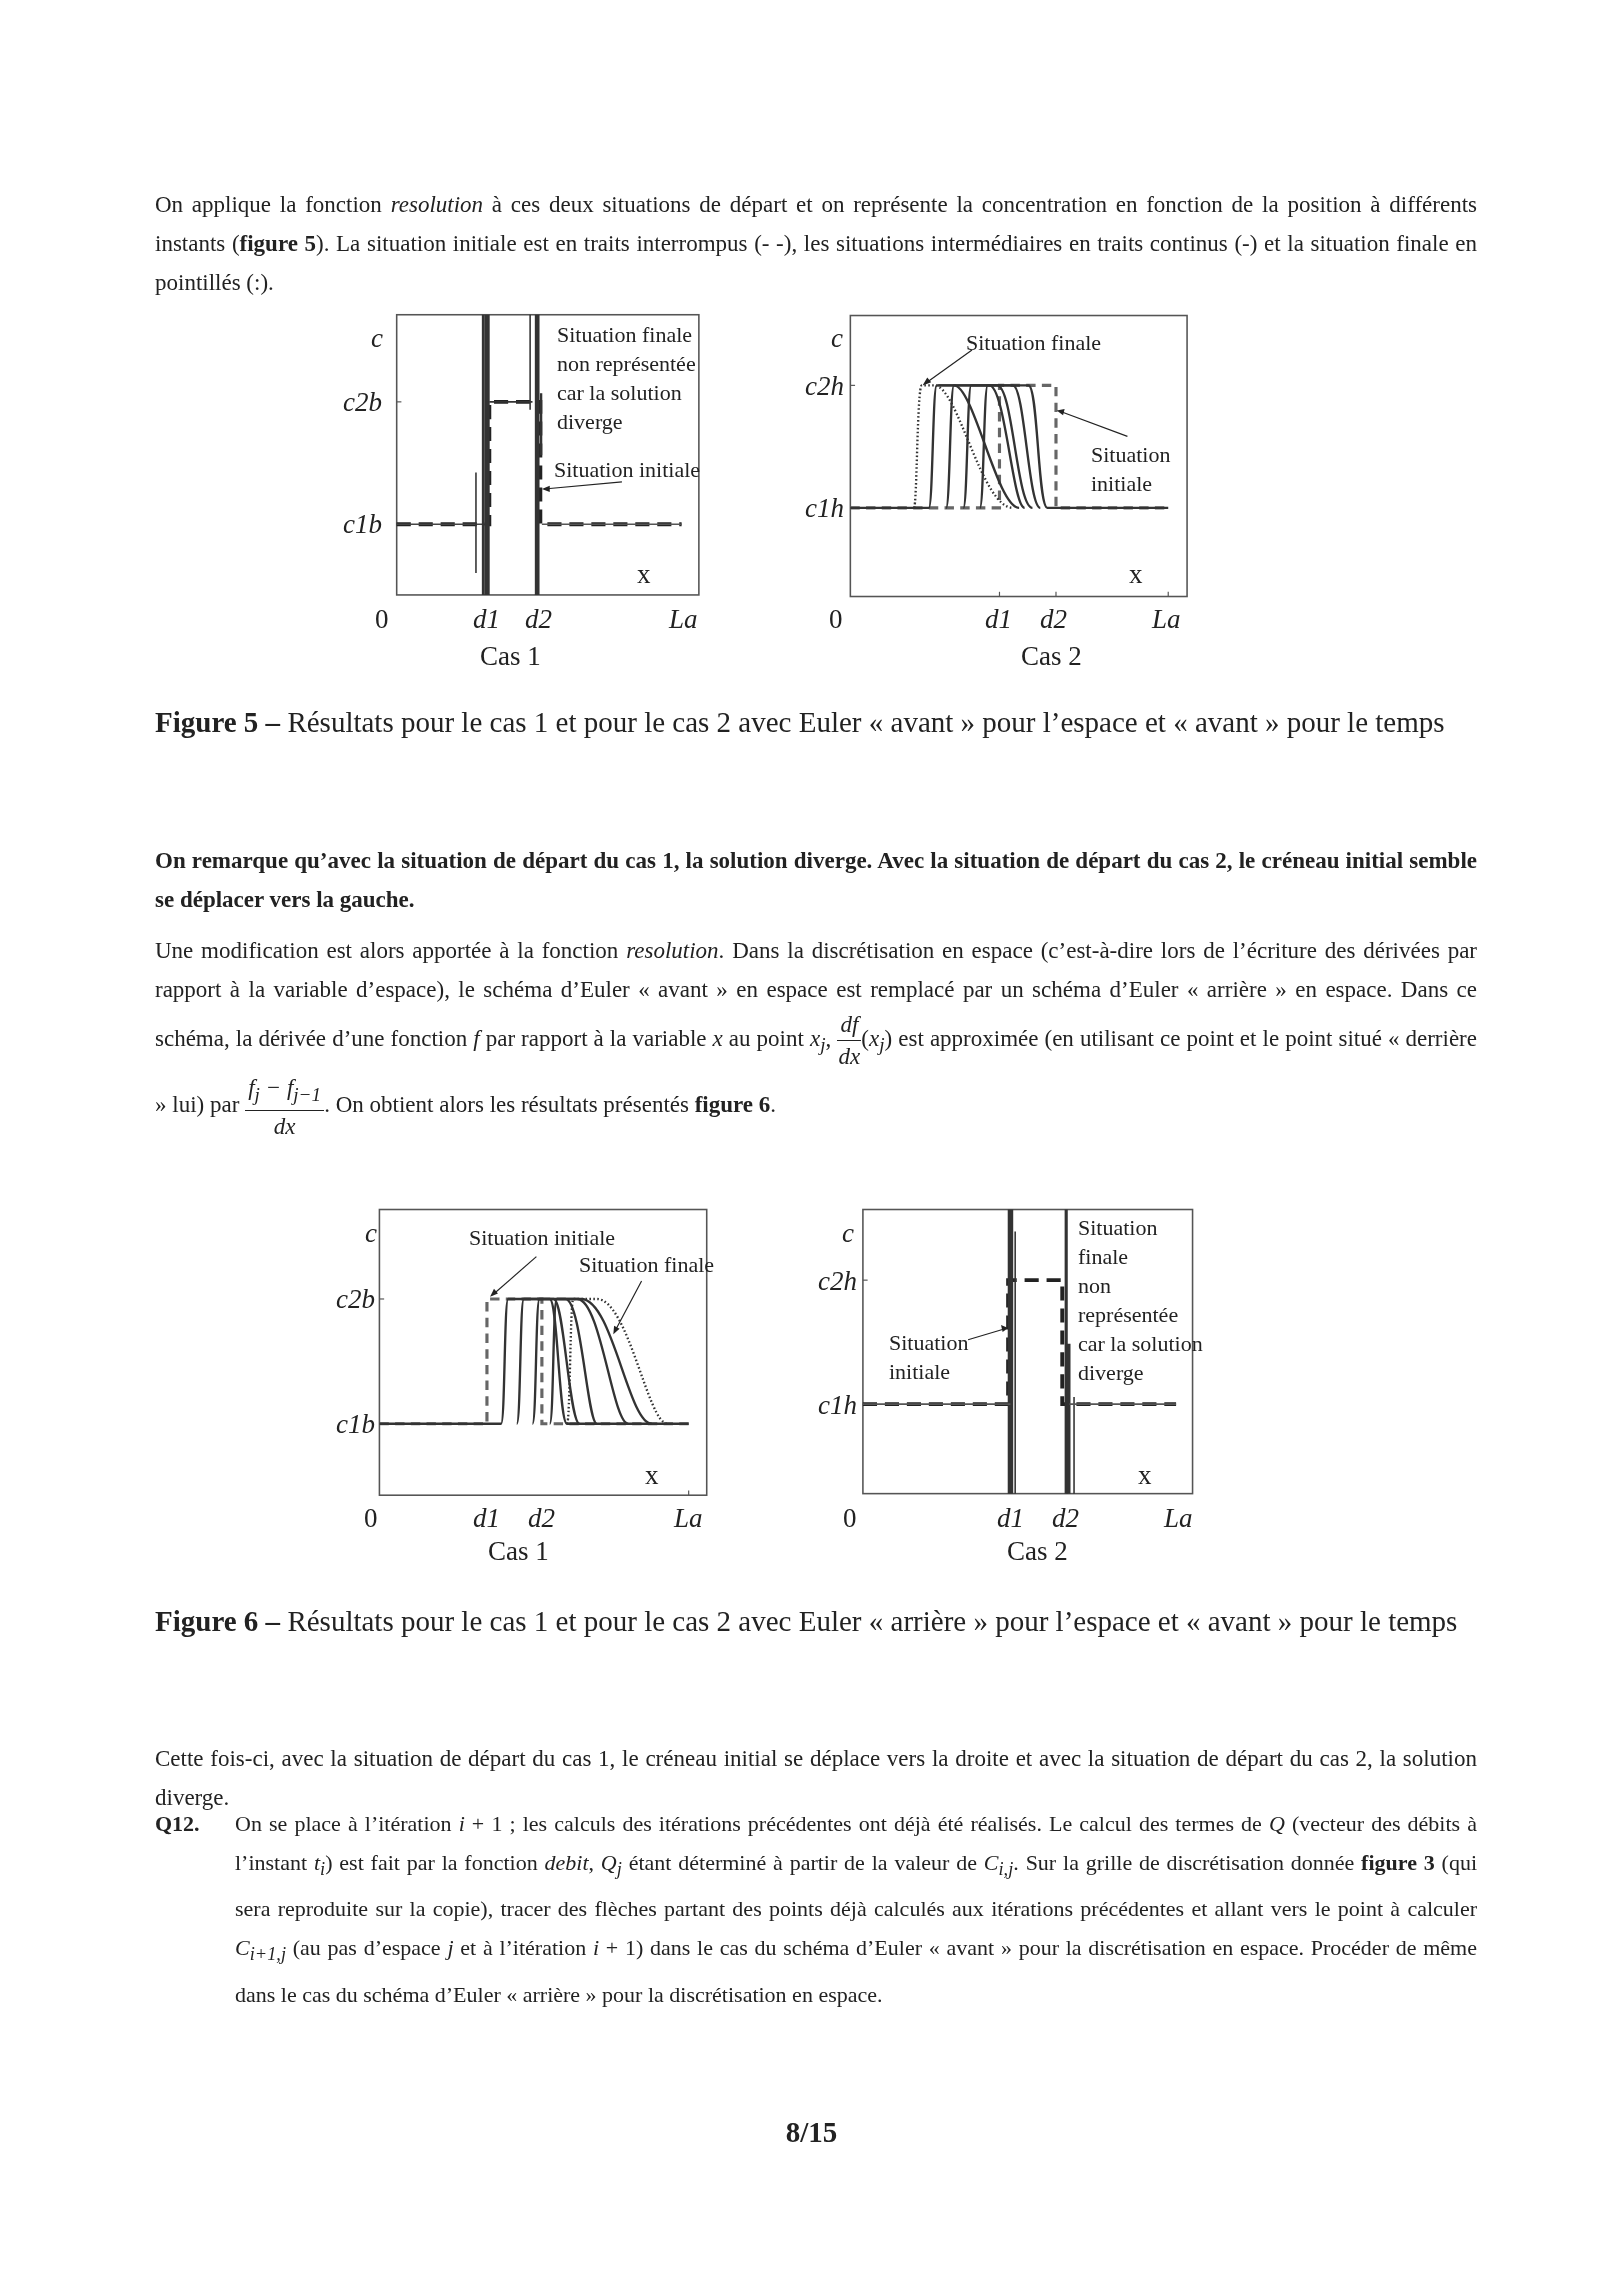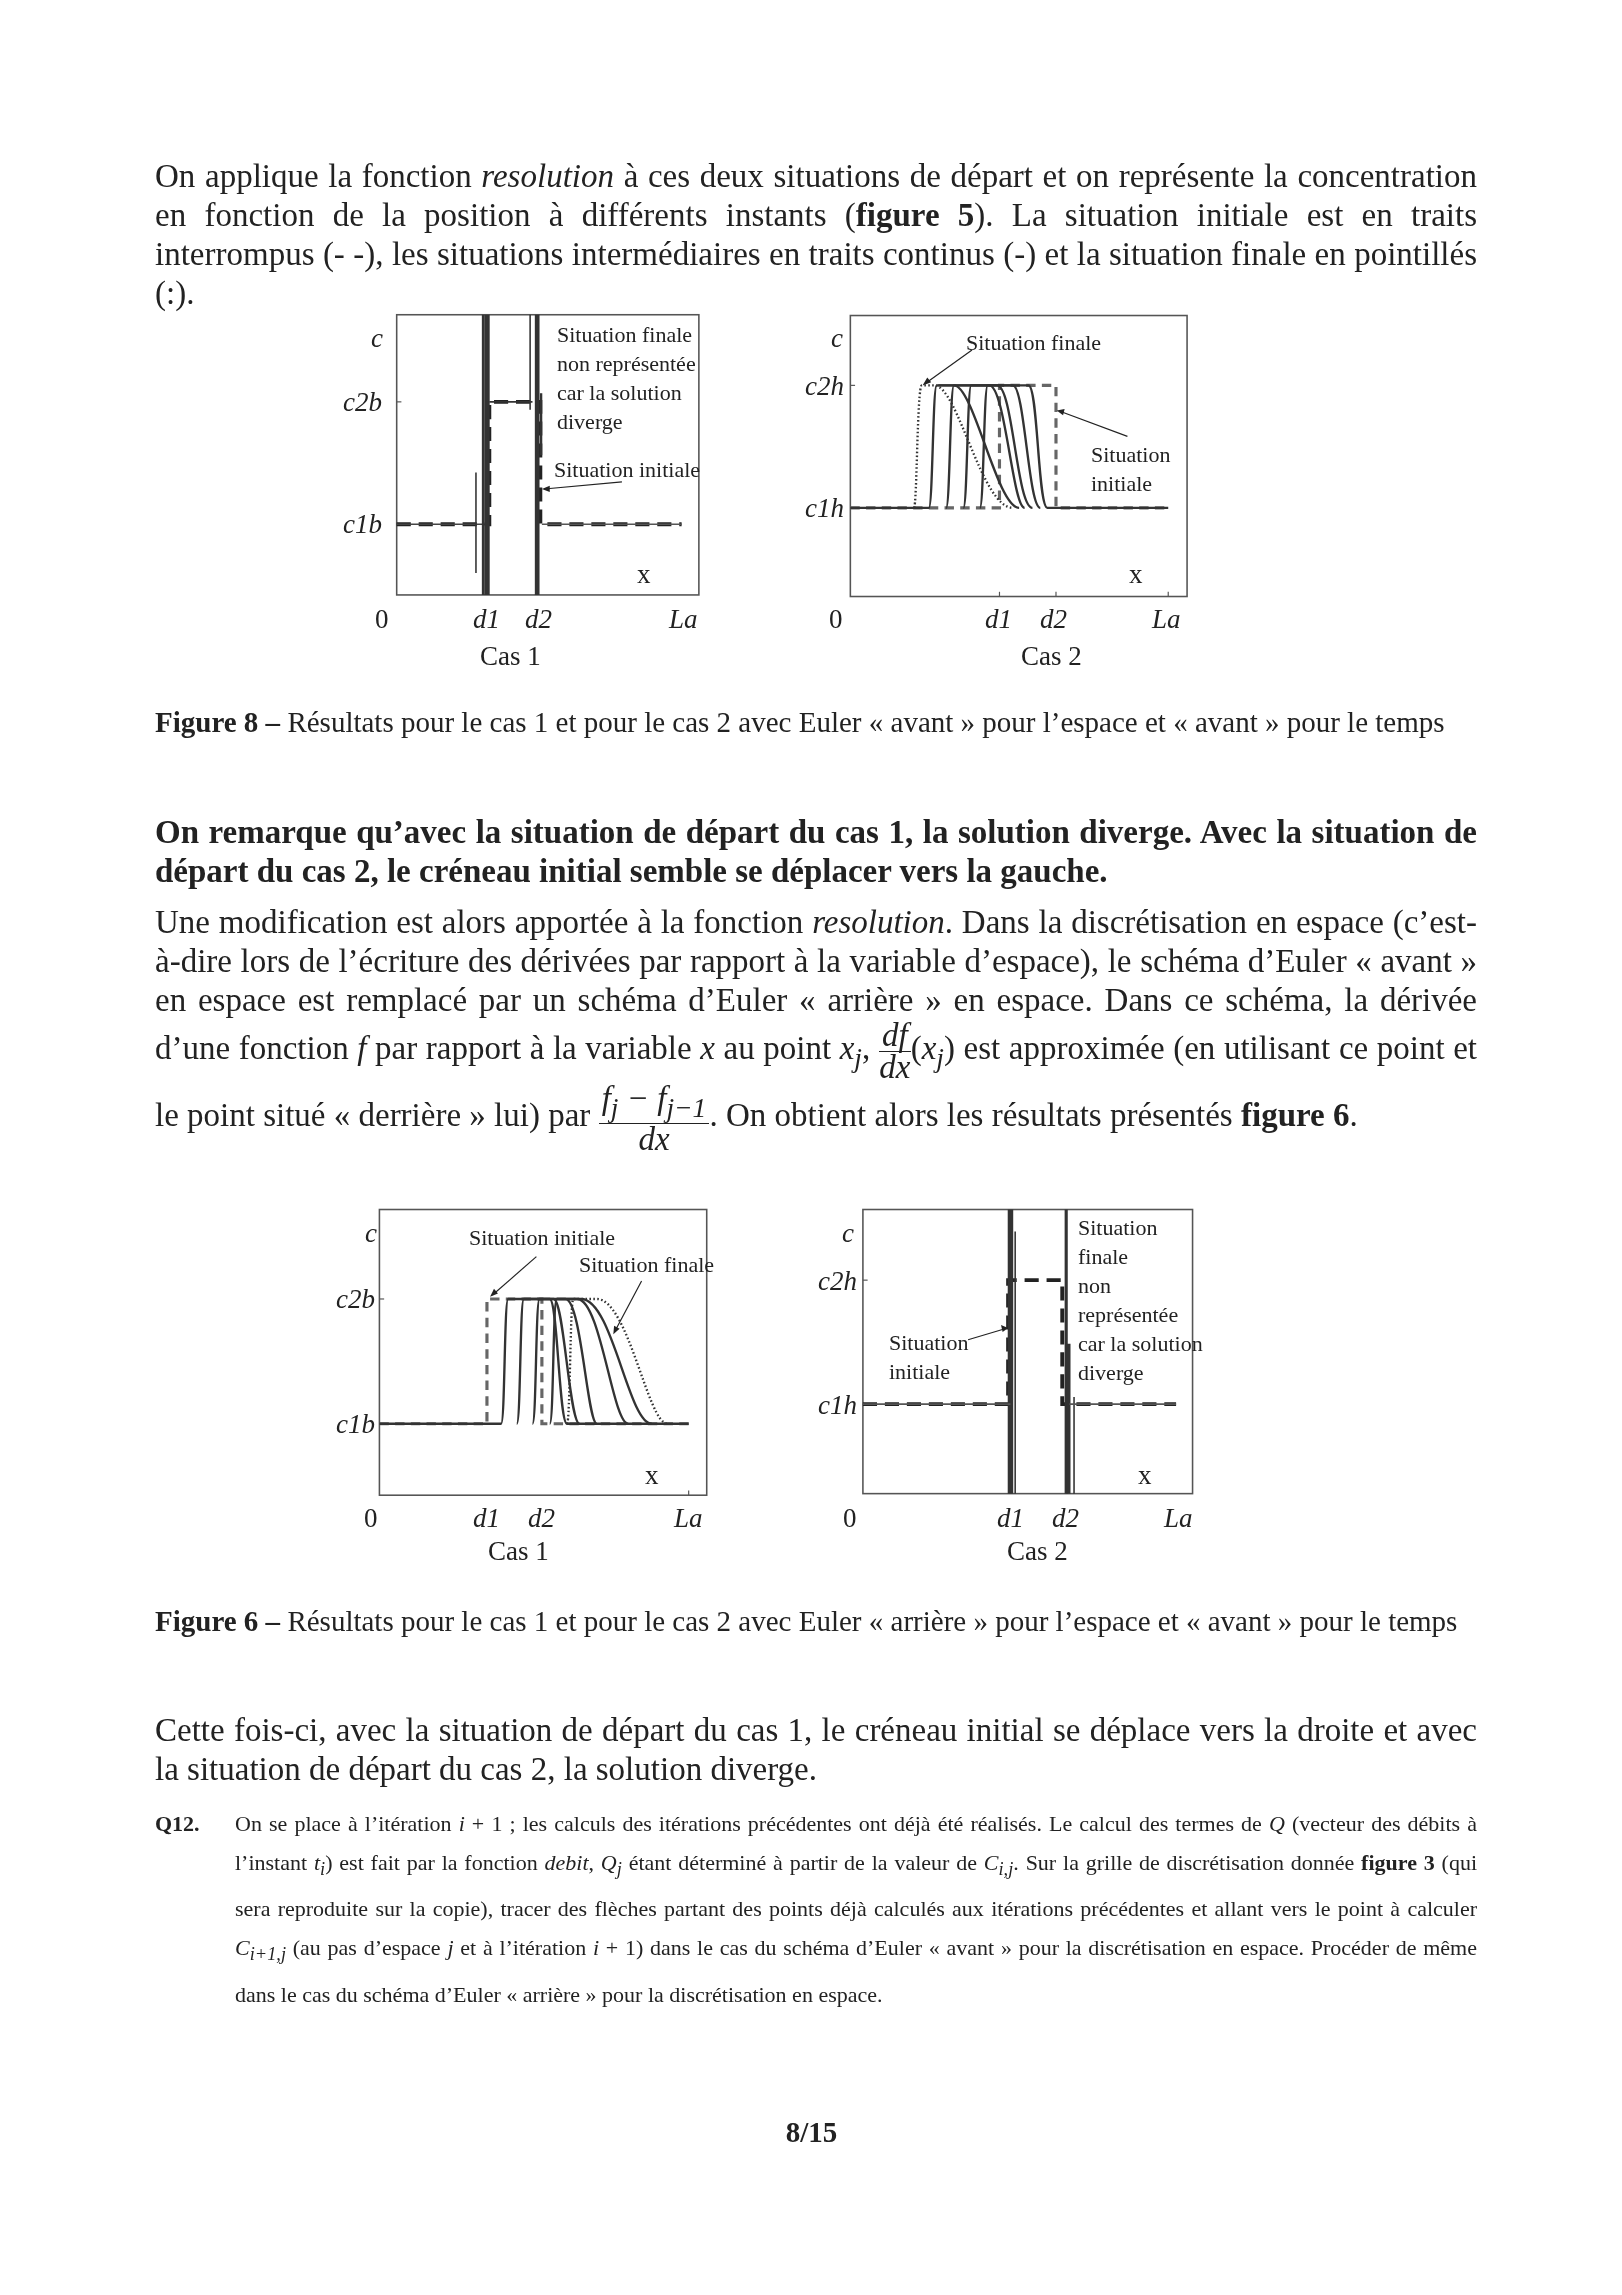--- a/index.html
+++ b/index.html
@@ -1,17 +1,17 @@
 <!DOCTYPE html>
 <html style="font-size:12.6px"><head>
 <meta charset="utf-8">
 <style>
   html,body{margin:0;padding:0;background:#fff;}
   body{width:1623px;height:2295px;position:relative;font-family:"Liberation Serif","DejaVu Serif",serif;color:#222;overflow:hidden;}
-  .para{position:absolute;left:155px;width:1322px;font-size:33px;line-height:39px;text-align:justify;}
+  .para{position:absolute;left:155px;width:1322px;font-size:23px;line-height:39px;text-align:justify;margin-top:28px;}
   .para i{font-style:italic;}
   .para b{font-weight:bold;}
   .fig{position:absolute;}
   .fig svg{position:absolute;left:0;top:0;overflow:visible;}
   .lbl{position:absolute;font-size:27px;white-space:nowrap;}
   .lbl.it{font-style:italic;}
   .ann{position:absolute;font-size:22px;line-height:29px;white-space:nowrap;}
   .caption{position:absolute;left:155px;width:1322px;font-size:29px;line-height:39px;text-align:justify;}
   .caption b{font-weight:bold;}
   .q{position:absolute;left:155px;width:1322px;font-size:22px;line-height:39px;}
@@ -106,21 +106,21 @@
   <span class="lbl" style="left:1129px;top:559px;">x</span>
   <span class="lbl" style="left:1021px;top:641px;">Cas 2</span>
   <div class="ann" style="left:966px;top:328px;">Situation finale</div>
   <div class="ann" style="left:1091px;top:440px;">
     <div>Situation</div>
     <div>initiale</div>
   </div>
 </div>
 
 <div class="caption" style="top:703px;">
-  <b>Figure 8 –</b><span> Résultats pour le cas 1 et pour le cas 2 avec Euler « avant » pour l’espace et « avant » pour le temps</span>
+  <b>Figure 5 –</b><span> Résultats pour le cas 1 et pour le cas 2 avec Euler « avant » pour l’espace et « avant » pour le temps</span>
 </div>
 
 <div class="para" style="top:813px;font-weight:bold;">On remarque qu’avec la situation de départ du cas 1, la solution diverge. Avec la situation de départ du cas 2, le créneau initial semble se déplacer vers la gauche.</div>
 
 <div class="para" style="top:903px;line-height:39px;">
   <span>Une modification est alors apportée à la fonction </span><i>resolution</i><span>. Dans la discrétisation en espace (c’est-à-dire lors de l’écriture des dérivées par rapport à la variable d’espace), le schéma d’Euler « avant » en espace est remplacé par un schéma d’Euler « arrière » en espace. Dans ce schéma, la dérivée d’une fonction </span><i>f</i><span> par rapport à la variable </span><i>x</i><span> au point </span><i>x</i><sub><i>j</i></sub><span>, </span><span class="frac"><span class="num">df</span><span class="den">dx</span></span><span>(</span><i>x</i><sub><i>j</i></sub><span>) est approximée (en utilisant ce point et le point situé « derrière » lui) par </span><span class="frac"><span class="num"><span>f</span><sub>j</sub><span> − f</span><sub>j−1</sub></span><span class="den">dx</span></span><span>. On obtient alors les résultats présentés </span><b>figure 6</b><span>.</span>
 </div>
 
 <div class="fig" style="left:0;top:0;">
   <svg width="1623" height="2295" style="pointer-events:none" viewBox="0 0 2067 2924">

